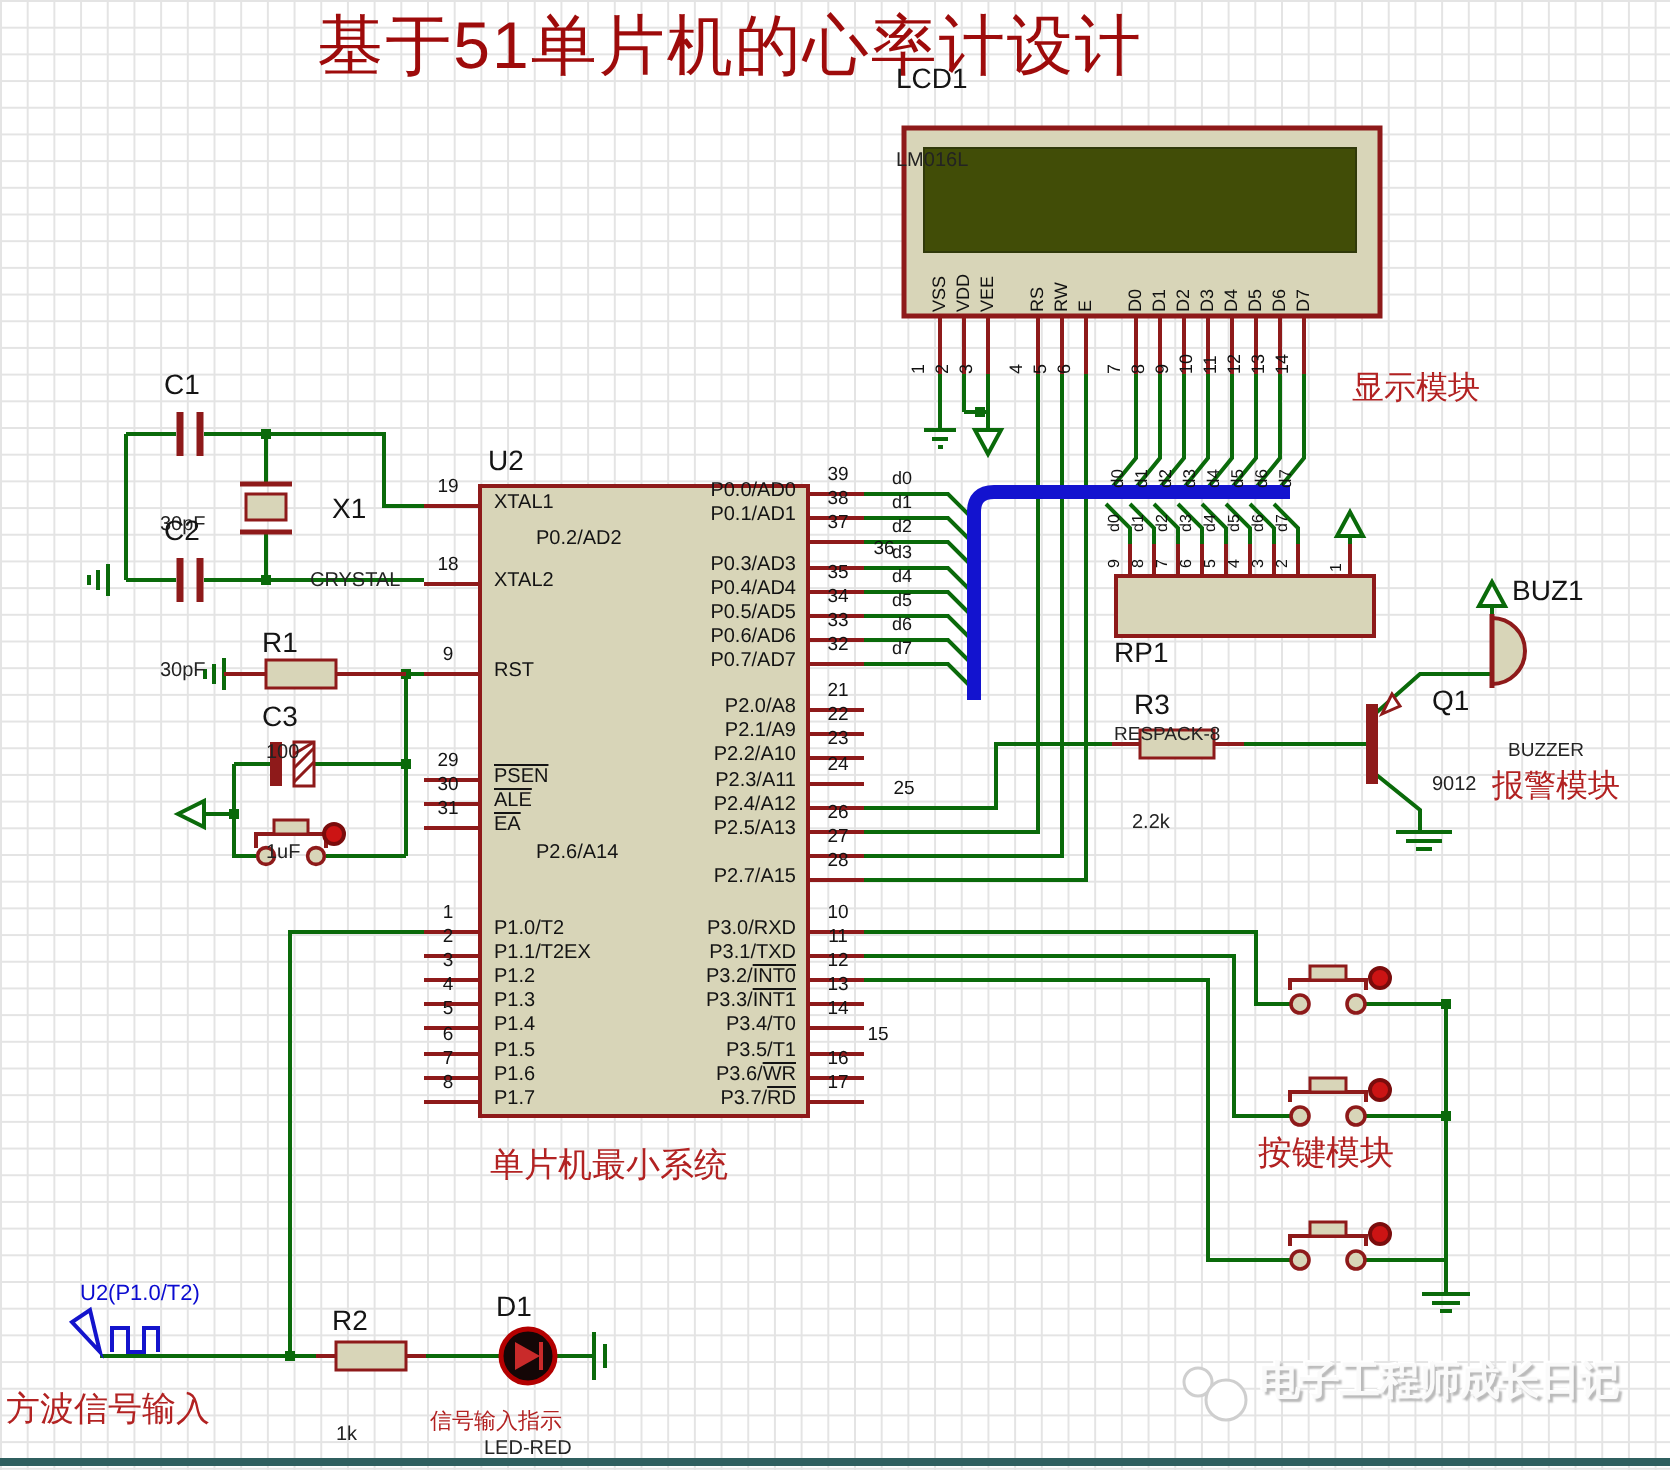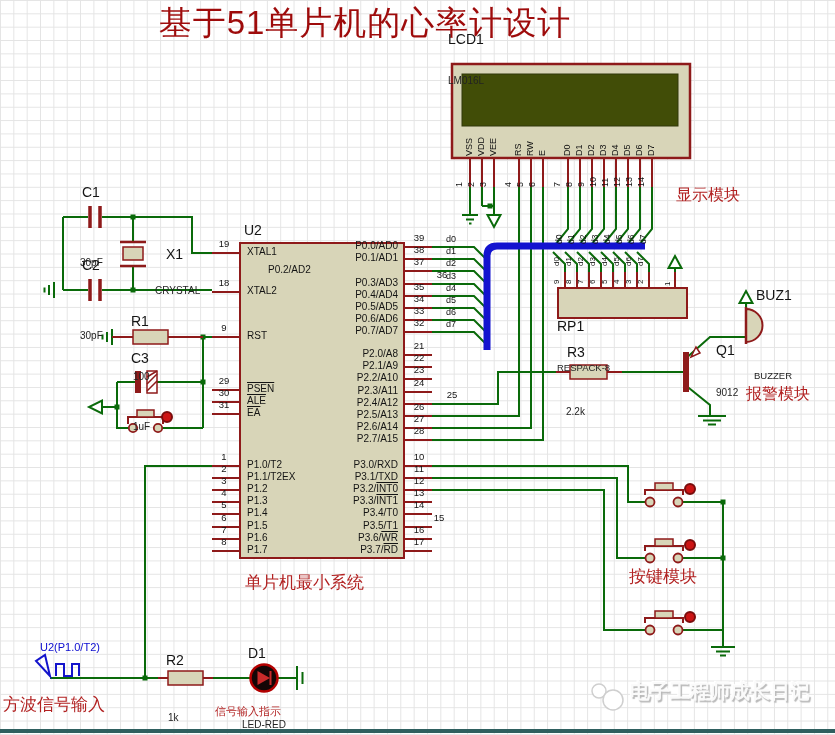--- a/index.html
+++ b/index.html
@@ -291,21 +291,21 @@
     <div class="abs pinlab" style="left:268px;top:361px;width:130px;text-align:right;">P2.1/A9</div>
     <div class="abs pinnum" style="left:406px;top:365px;width:26px;">23</div>
     <div class="abs pinlab" style="left:268px;top:373px;width:130px;text-align:right;">P2.2/A10</div>
     <div class="abs pinnum" style="left:406px;top:378px;width:26px;">24</div>
     <div class="abs pinlab" style="left:268px;top:386px;width:130px;text-align:right;">P2.3/A11</div>
     <div class="abs pinnum" style="left:406px;top:390px;width:26px;padding-left:33px;">25</div>
     <div class="abs pinlab" style="left:268px;top:398px;width:130px;text-align:right;">P2.4/A12</div>
     <div class="abs pinnum" style="left:406px;top:402px;width:26px;">26</div>
     <div class="abs pinlab" style="left:268px;top:410px;width:130px;text-align:right;">P2.5/A13</div>
     <div class="abs pinnum" style="left:406px;top:414px;width:26px;">27</div>
-    <div class="abs pinlab" style="left:268px;top:422px;width:130px;text-align:right;">P2.6/A14</div>
+    <div class="abs pinlab" style="left:268px;top:422px;width:130px;">P2.6/A14</div>
     <div class="abs pinnum" style="left:406px;top:426px;width:26px;">28</div>
     <div class="abs pinlab" style="left:268px;top:434px;width:130px;text-align:right;">P2.7/A15</div>
     <div class="abs pinnum" style="left:406px;top:452px;width:26px;">10</div>
     <div class="abs pinlab" style="left:268px;top:460px;width:130px;text-align:right;">P3.0/RXD</div>
     <div class="abs pinnum" style="left:406px;top:464px;width:26px;">11</div>
     <div class="abs pinlab" style="left:268px;top:472px;width:130px;text-align:right;">P3.1/TXD</div>
     <div class="abs pinnum" style="left:406px;top:476px;width:26px;">12</div>
     <div class="abs pinlab" style="left:268px;top:484px;width:130px;text-align:right;"><span>P3.2/</span><span class="ov">INT0</span></div>
     <div class="abs pinnum" style="left:406px;top:488px;width:26px;">13</div>
     <div class="abs pinlab" style="left:268px;top:496px;width:130px;text-align:right;"><span>P3.3/</span><span class="ov">INT1</span></div>

